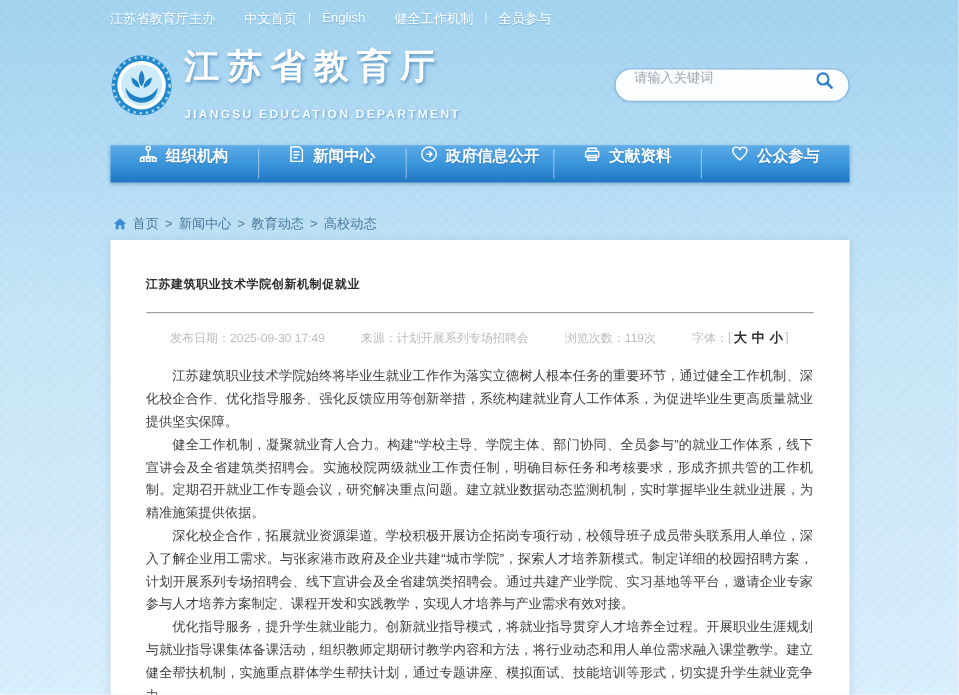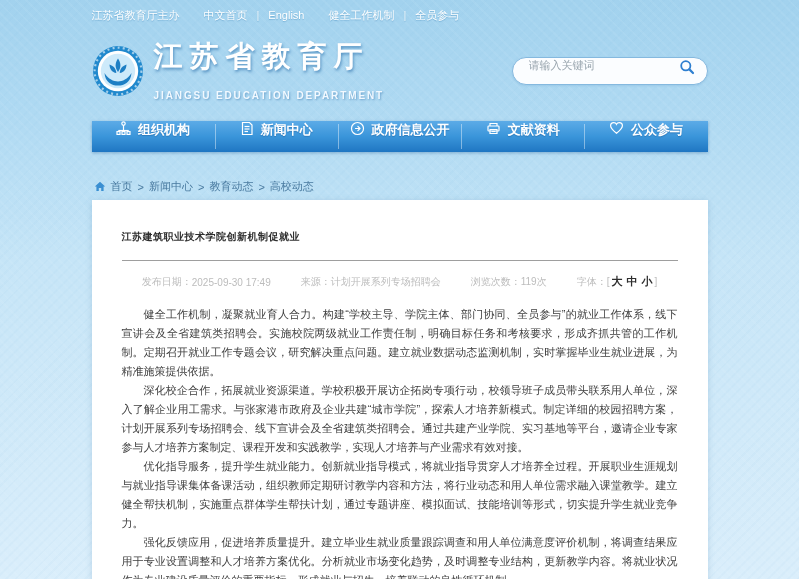--- a/index.html
+++ b/index.html
@@ -220,20 +220,21 @@
           <span>字体：</span>
           <span class="bracket">[</span>
           <span class="sz">大</span>
           <span class="sz">中</span>
           <span class="sz">小</span>
           <span class="bracket">]</span>
         </span>
       </div>
 
       <div class="article-body">
+        <p>江苏建筑职业技术学院始终将毕业生就业工作作为落实立德树人根本任务的重要环节，通过健全工作机制、深化校企合作、优化指导服务、强化反馈应用等创新举措，系统构建就业育人工作体系，为促进毕业生更高质量就业提供坚实保障。</p>
         <p>健全工作机制，凝聚就业育人合力。构建“学校主导、学院主体、部门协同、全员参与”的就业工作体系，线下宣讲会及全省建筑类招聘会。实施校院两级就业工作责任制，明确目标任务和考核要求，形成齐抓共管的工作机制。定期召开就业工作专题会议，研究解决重点问题。建立就业数据动态监测机制，实时掌握毕业生就业进展，为精准施策提供依据。</p>
         <p>深化校企合作，拓展就业资源渠道。学校积极开展访企拓岗专项行动，校领导班子成员带头联系用人单位，深入了解企业用工需求。与张家港市政府及企业共建“城市学院”，探索人才培养新模式。制定详细的校园招聘方案，计划开展系列专场招聘会、线下宣讲会及全省建筑类招聘会。通过共建产业学院、实习基地等平台，邀请企业专家参与人才培养方案制定、课程开发和实践教学，实现人才培养与产业需求有效对接。</p>
         <p>优化指导服务，提升学生就业能力。创新就业指导模式，将就业指导贯穿人才培养全过程。开展职业生涯规划与就业指导课集体备课活动，组织教师定期研讨教学内容和方法，将行业动态和用人单位需求融入课堂教学。建立健全帮扶机制，实施重点群体学生帮扶计划，通过专题讲座、模拟面试、技能培训等形式，切实提升学生就业竞争力。</p>
         <p>强化反馈应用，促进培养质量提升。建立毕业生就业质量跟踪调查和用人单位满意度评价机制，将调查结果应用于专业设置调整和人才培养方案优化。分析就业市场变化趋势，及时调整专业结构，更新教学内容。将就业状况作为专业建设质量评价的重要指标，形成就业与招生、培养联动的良性循环机制。</p>
       </div>
     </div>
   </div>
 </div>
 
 </body></html>

